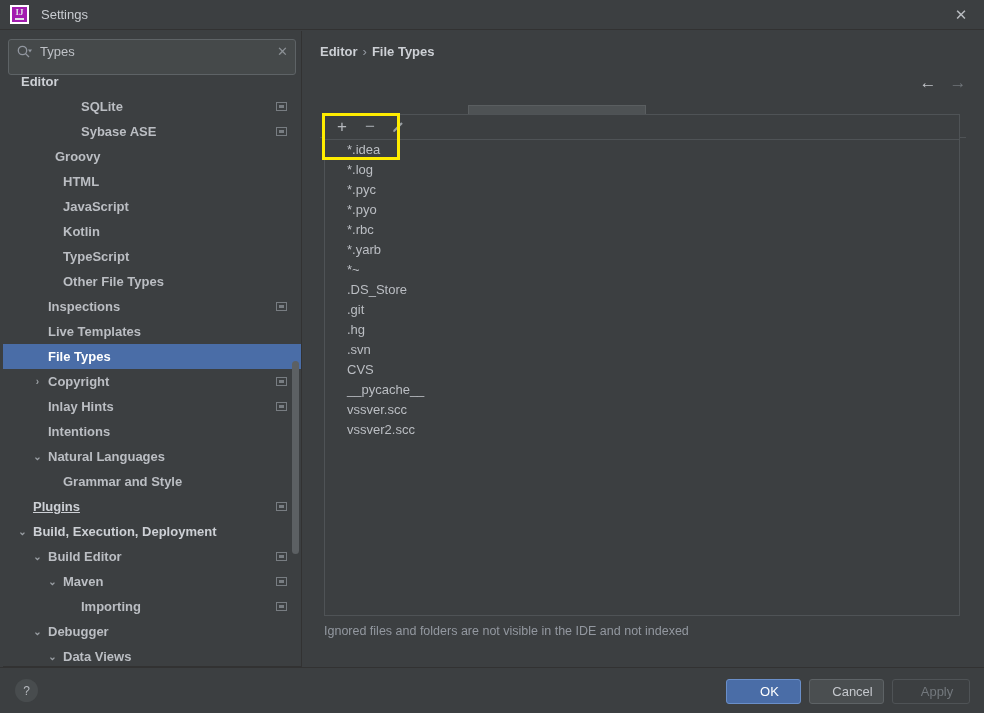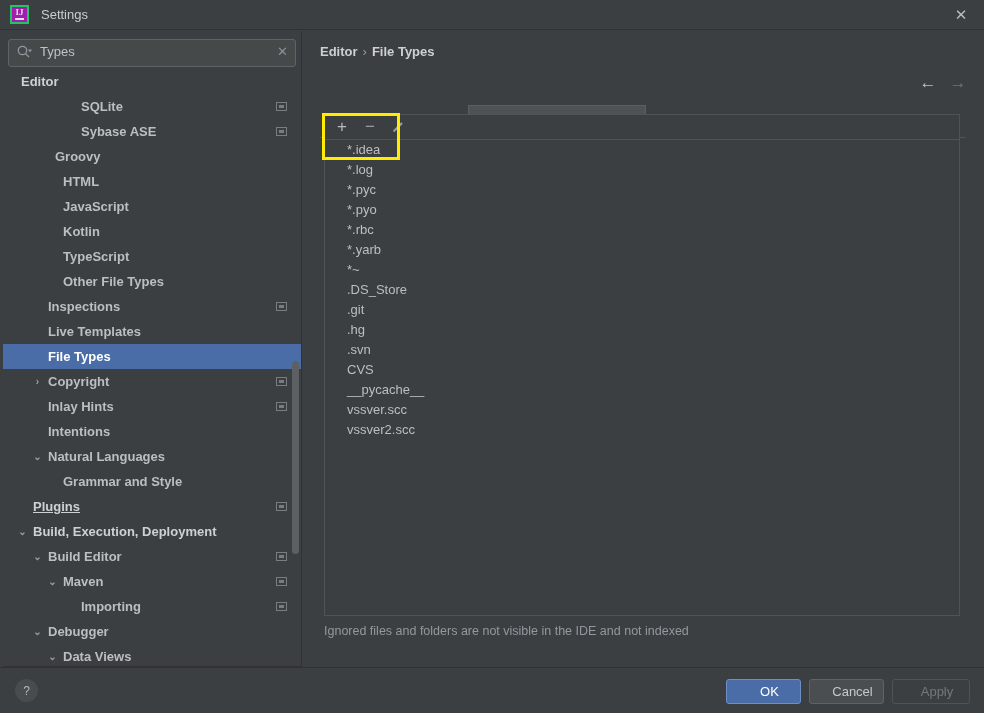--- a/index.html
+++ b/index.html
@@ -12,21 +12,21 @@
   }
 
   
   #titlebar {
     position: absolute; left: 0; top: 0; width: 984px; height: 30px;
     background: #3c3f41;
     border-bottom: 1px solid #323232;
   }
   #app-logo {
     position: absolute; left: 10px; top: 5px; width: 19px; height: 19px;
-    border: 2px solid #22c55e; background: #a21caf;
+    border: 2px solid #ffffff; background: #a21caf;
     display: flex; align-items: center; justify-content: center;
   }
   #app-logo span {
     color: #dfe1e5; font-size: 9px; font-weight: bold;
     font-family: "Liberation Serif", serif; letter-spacing: 0px;
     line-height: 1; transform: translateY(-1px);
     border-bottom: 2px solid #dfe1e5; padding-bottom: 1px;
   }
   #window-title {
     position: absolute; left: 41px; top: 0; height: 30px; line-height: 30px;
@@ -37,21 +37,21 @@
     display: flex; align-items: center; justify-content: center;
     color: #b9bcc0; font-size: 15px; cursor: pointer;
   }
 
   
   #sidebar {
     position: absolute; left: 3px; top: 31px; width: 298px; height: 636px;
     background: #3c3f41; overflow: hidden;
   }
   #search-wrap {
-    position: absolute; left: 5px; top: 8px; width: 288px; height: 28px;
+    position: absolute; left: 5px; top: 8px; width: 288px; height: 36px;
   }
   #search-box {
     width: 100%; height: 100%;
     background: #45494a; border: 1px solid #5e6366; border-radius: 3px;
     position: relative;
   }
   #search-icon {
     position: absolute; left: 7px; top: 4px; width: 16px; height: 16px;
   }
   #search-value {

